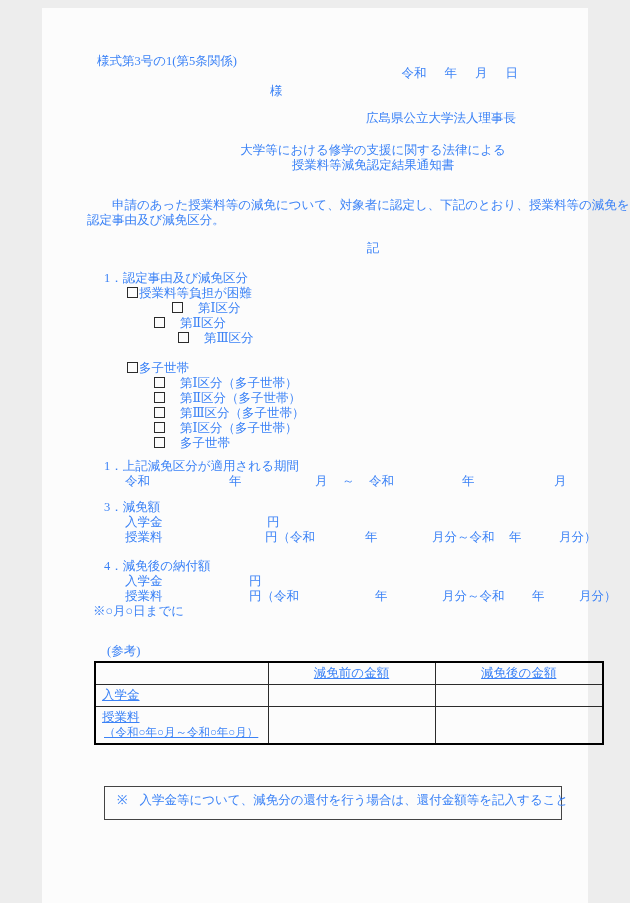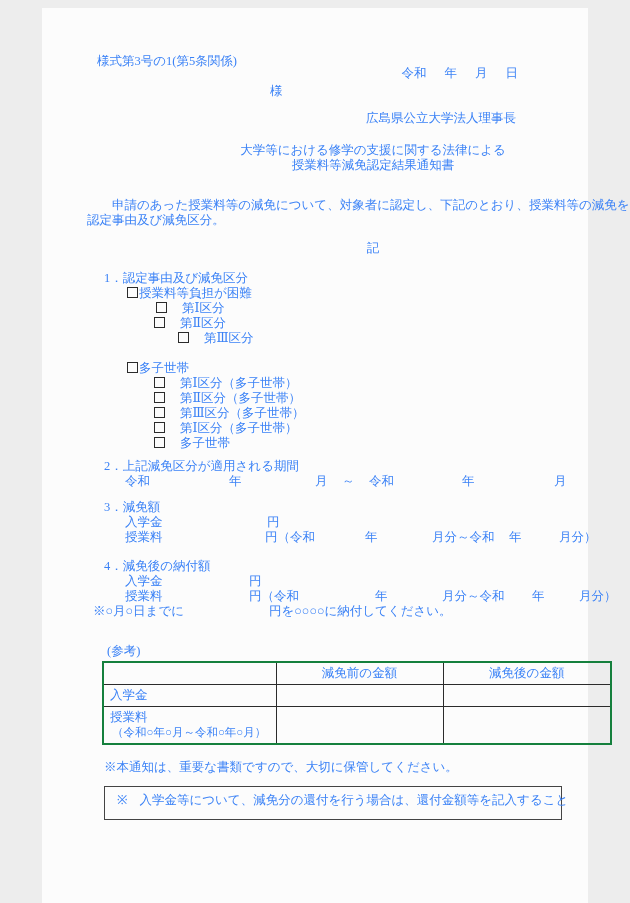--- a/index.html
+++ b/index.html
@@ -14,23 +14,23 @@
   .center { left:16px; width:630px; text-align:center; }
   .cb {
     display:inline-block; width:11px; height:11px;
     border:1px solid #2b2b2b; background:transparent; vertical-align:-1px;
   }
   .cb-label { margin-left:15px; }
   .cb-label-tight { margin-left:1px; }
   .tok span { position:absolute; top:0; white-space:nowrap; }
   .gap18 { margin-left:18px; }
   table.ref {
-    position:absolute; top:653px; left:60px; width:508px;
-    border-collapse:collapse; border:2px solid #15803d; table-layout:fixed;
-    font-size:12.5px; line-height:15px;
+    position:absolute; top:653px; left:52px; width:508px;
+    border-collapse:collapse; border:2px solid #000000; table-layout:fixed;
+    font-size:12.5px; line-height:15px;text-decoration:underline;
   }
   table.ref th, table.ref td { border:1px solid #2b2b2b; font-weight:normal; }
   table.ref th { height:22px; text-align:center; vertical-align:middle; }
   table.ref td { height:22px; vertical-align:middle; padding-left:6px; }
   table.ref tr.tall td { height:38px; vertical-align:middle; }
   .sub-label { display:block; font-size:11.5px; line-height:14px; padding-left:2px; }
   .main-label { display:block; line-height:15px; }
   .note-box {
     position:absolute; top:778px; left:62px; width:458px; height:34px;
     border:1px solid #444; background:transparent;
@@ -59,21 +59,21 @@
   <div class="abs" style="top:190px; left:70px;">申請のあった授業料等の減免について、対象者に認定し、下記のとおり、授業料等の減免を</div>
   <div class="abs" style="top:205px; left:45px;">認定事由及び減免区分。</div>
 
   <div class="abs center" style="top:233px;">記</div>
 
   <div class="abs" style="top:263px; left:62px;">1．認定事由及び減免区分</div>
 
   <div class="abs" style="top:278px; left:85px;">
     <span class="cb"></span><span class="cb-label-tight">授業料等負担が困難</span>
   </div>
-  <div class="abs" style="top:293px; left:114px;">
+  <div class="abs" style="top:293px; left:130px;">
     <span class="cb"></span><span class="cb-label">第Ⅰ区分</span>
   </div>
   <div class="abs" style="top:308px; left:112px;">
     <span class="cb"></span><span class="cb-label">第Ⅱ区分</span>
   </div>
   <div class="abs" style="top:323px; left:112px;padding-left:24px;">
     <span class="cb"></span><span class="cb-label">第Ⅲ区分</span>
   </div>
 
   <div class="abs" style="top:353px; left:85px;">
@@ -88,21 +88,21 @@
   <div class="abs" style="top:398px; left:112px;">
     <span class="cb"></span><span class="cb-label">第Ⅲ区分（多子世帯）</span>
   </div>
   <div class="abs" style="top:413px; left:112px;">
     <span class="cb"></span><span class="cb-label">第Ⅰ区分（多子世帯）</span>
   </div>
   <div class="abs" style="top:428px; left:112px;">
     <span class="cb"></span><span class="cb-label">多子世帯</span>
   </div>
 
-  <div class="abs" style="top:451px; left:62px;">2．上記減免区分が適用される期間</div>
+  <div class="abs" style="top:451px; left:62px;">1．上記減免区分が適用される期間</div>
   <div class="abs tok" style="top:466px; left:0; width:630px; height:15px;">
     <span style="left:83px">令和</span>
     <span style="left:187px">年</span>
     <span style="left:273px">月</span>
     <span style="left:300px">～</span>
     <span style="left:327px">令和</span>
     <span style="left:420px">年</span>
     <span style="left:512px">月</span>
   </div>
 
@@ -128,21 +128,20 @@
   <div class="abs tok" style="top:581px; left:0; width:630px; height:15px;">
     <span style="left:83px">授業料</span>
     <span style="left:207px">円（令和</span>
     <span style="left:333px">年</span>
     <span style="left:400px">月分～令和</span>
     <span style="left:490px">年</span>
     <span style="left:537px">月分）</span>
   </div>
   <div class="abs tok" style="top:596px; left:0; width:630px; height:15px;">
     <span style="left:51px">※○月○日までに</span>
-    <span style="left:227px">円を○○○○に納付してください。</span>
   </div>
 
   <div class="abs" style="top:636px; left:65px;">(参考)</div>
 
   <table class="ref">
     <colgroup>
       <col style="width:173px">
         <col style="width:167px">
         <col style="width:168px">
     </colgroup>
@@ -161,21 +160,20 @@
       <td>
         <span class="main-label">授業料</span>
         <span class="sub-label">（令和○年○月～令和○年○月）</span>
       </td>
       <td></td>
       <td></td>
     </tr>
   </tbody>
     </table>
 
-  <div class="abs" style="top:752px; left:62px;">※本通知は、重要な書類ですので、大切に保管してください。</div>
 
   <div class="note-box">
     <div class="note-box-inner">
       <span>※</span><span class="note-box-text">入学金等について、減免分の還付を行う場合は、還付金額等を記入すること</span>
     </div>
   </div>
 
 </div>
 
 </body></html>

